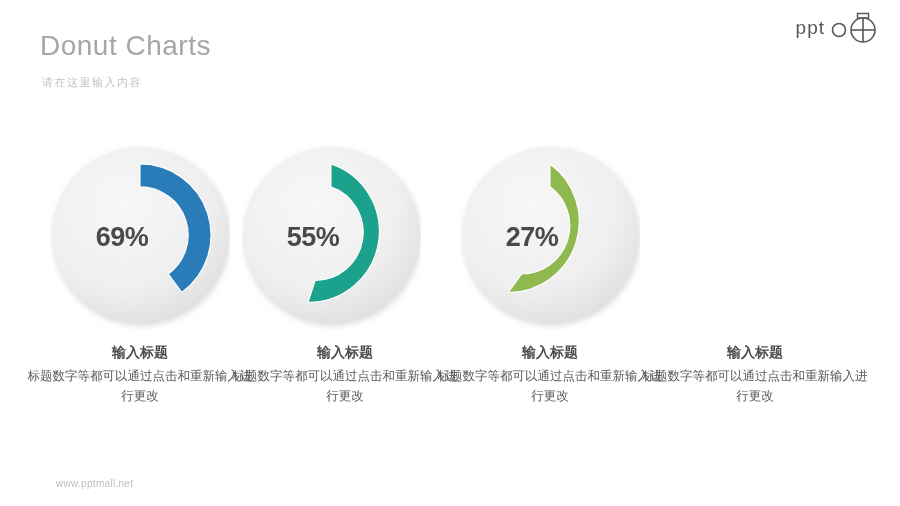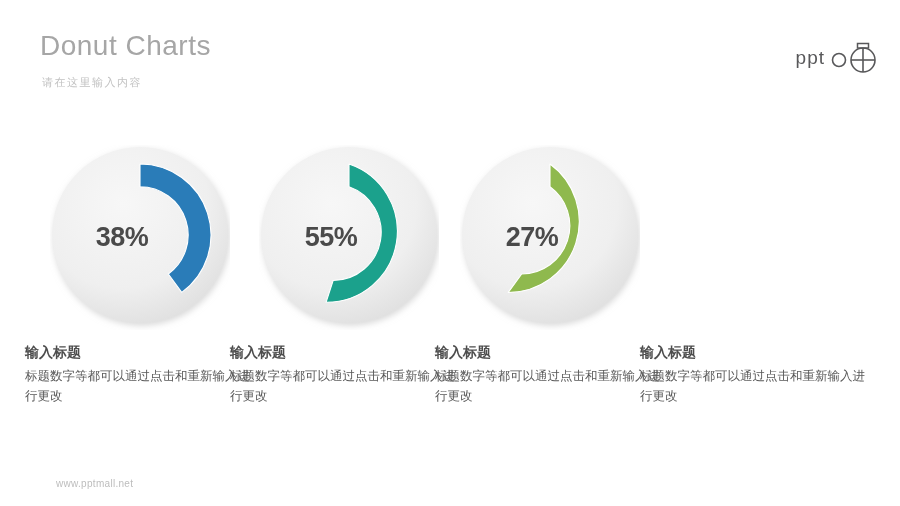--- a/index.html
+++ b/index.html
@@ -42,21 +42,21 @@
     color: #c2c2c2;
     letter-spacing: 1.5px;
     line-height: 20px;
     white-space: nowrap;
   }
 
   
   #brand-logo {
     position: absolute;
     right: 18px;
-    top: 40px;
+    top: 10px;
     display: flex;
     align-items: center;
     height: 36px;
     text-align: right;
   }
   #brand-logo .logo-word {
     font-size: 19px;
     letter-spacing: 1px;
     color: #58585a;
     font-family: "Liberation Sans", sans-serif;
@@ -113,20 +113,21 @@
     position: absolute;
     left: 0;
     top: 342px;
     width: 900px;
     height: 80px;
   }
   .caption-item {
     position: absolute;
     top: 0;
     width: 230px;
+    text-align: center;
   }
   .caption-title {
     font-size: 14px;
     font-weight: bold;
     color: #4d4d4d;
     line-height: 20px;
     margin-bottom: 4px;
   }
   .caption-body {
     font-size: 12.5px;
@@ -178,25 +179,25 @@
           </radialGradient>
           <filter id="sh1" x="-30%" y="-30%" width="170%" height="170%">
             <feDropShadow dx="1.5" dy="2.5" stdDeviation="3" flood-color="#b9b9b9" flood-opacity="0.55"></feDropShadow>
           </filter>
         </defs>
         <circle cx="90" cy="90" r="88" fill="url(#sph1)" filter="url(#sh1)"></circle>
         <g>
           <path d="M 90 19 A 71 71 0 0 1 131.74 147.43 L 118.33 128.97 A 48.2 48.2 0 0 0 90 41.8 Z" fill="#2a7cb8" stroke="#ffffff" stroke-width="1.1" stroke-linejoin="round"></path>
         </g>
       </svg>
-      <div class="donut-value">38%</div>
+      <div class="donut-value">69%</div>
     </div>
   </div>
 
-  <div class="donut-item" style="left:259px;">
+  <div class="donut-item" style="left:241px;">
     <div class="donut-wrap">
       <svg width="180" height="185" viewBox="0 0 180 185">
         <defs>
           <radialGradient id="sph2" cx="40%" cy="32%" r="78%">
             <stop offset="0%" stop-color="#f7f7f7"></stop>
             <stop offset="62%" stop-color="#efefef"></stop>
             <stop offset="100%" stop-color="#dcdcdc"></stop>
           </radialGradient>
           <filter id="sh2" x="-30%" y="-30%" width="170%" height="170%">
             <feDropShadow dx="1.5" dy="2.5" stdDeviation="3" flood-color="#b9b9b9" flood-opacity="0.55"></feDropShadow>

